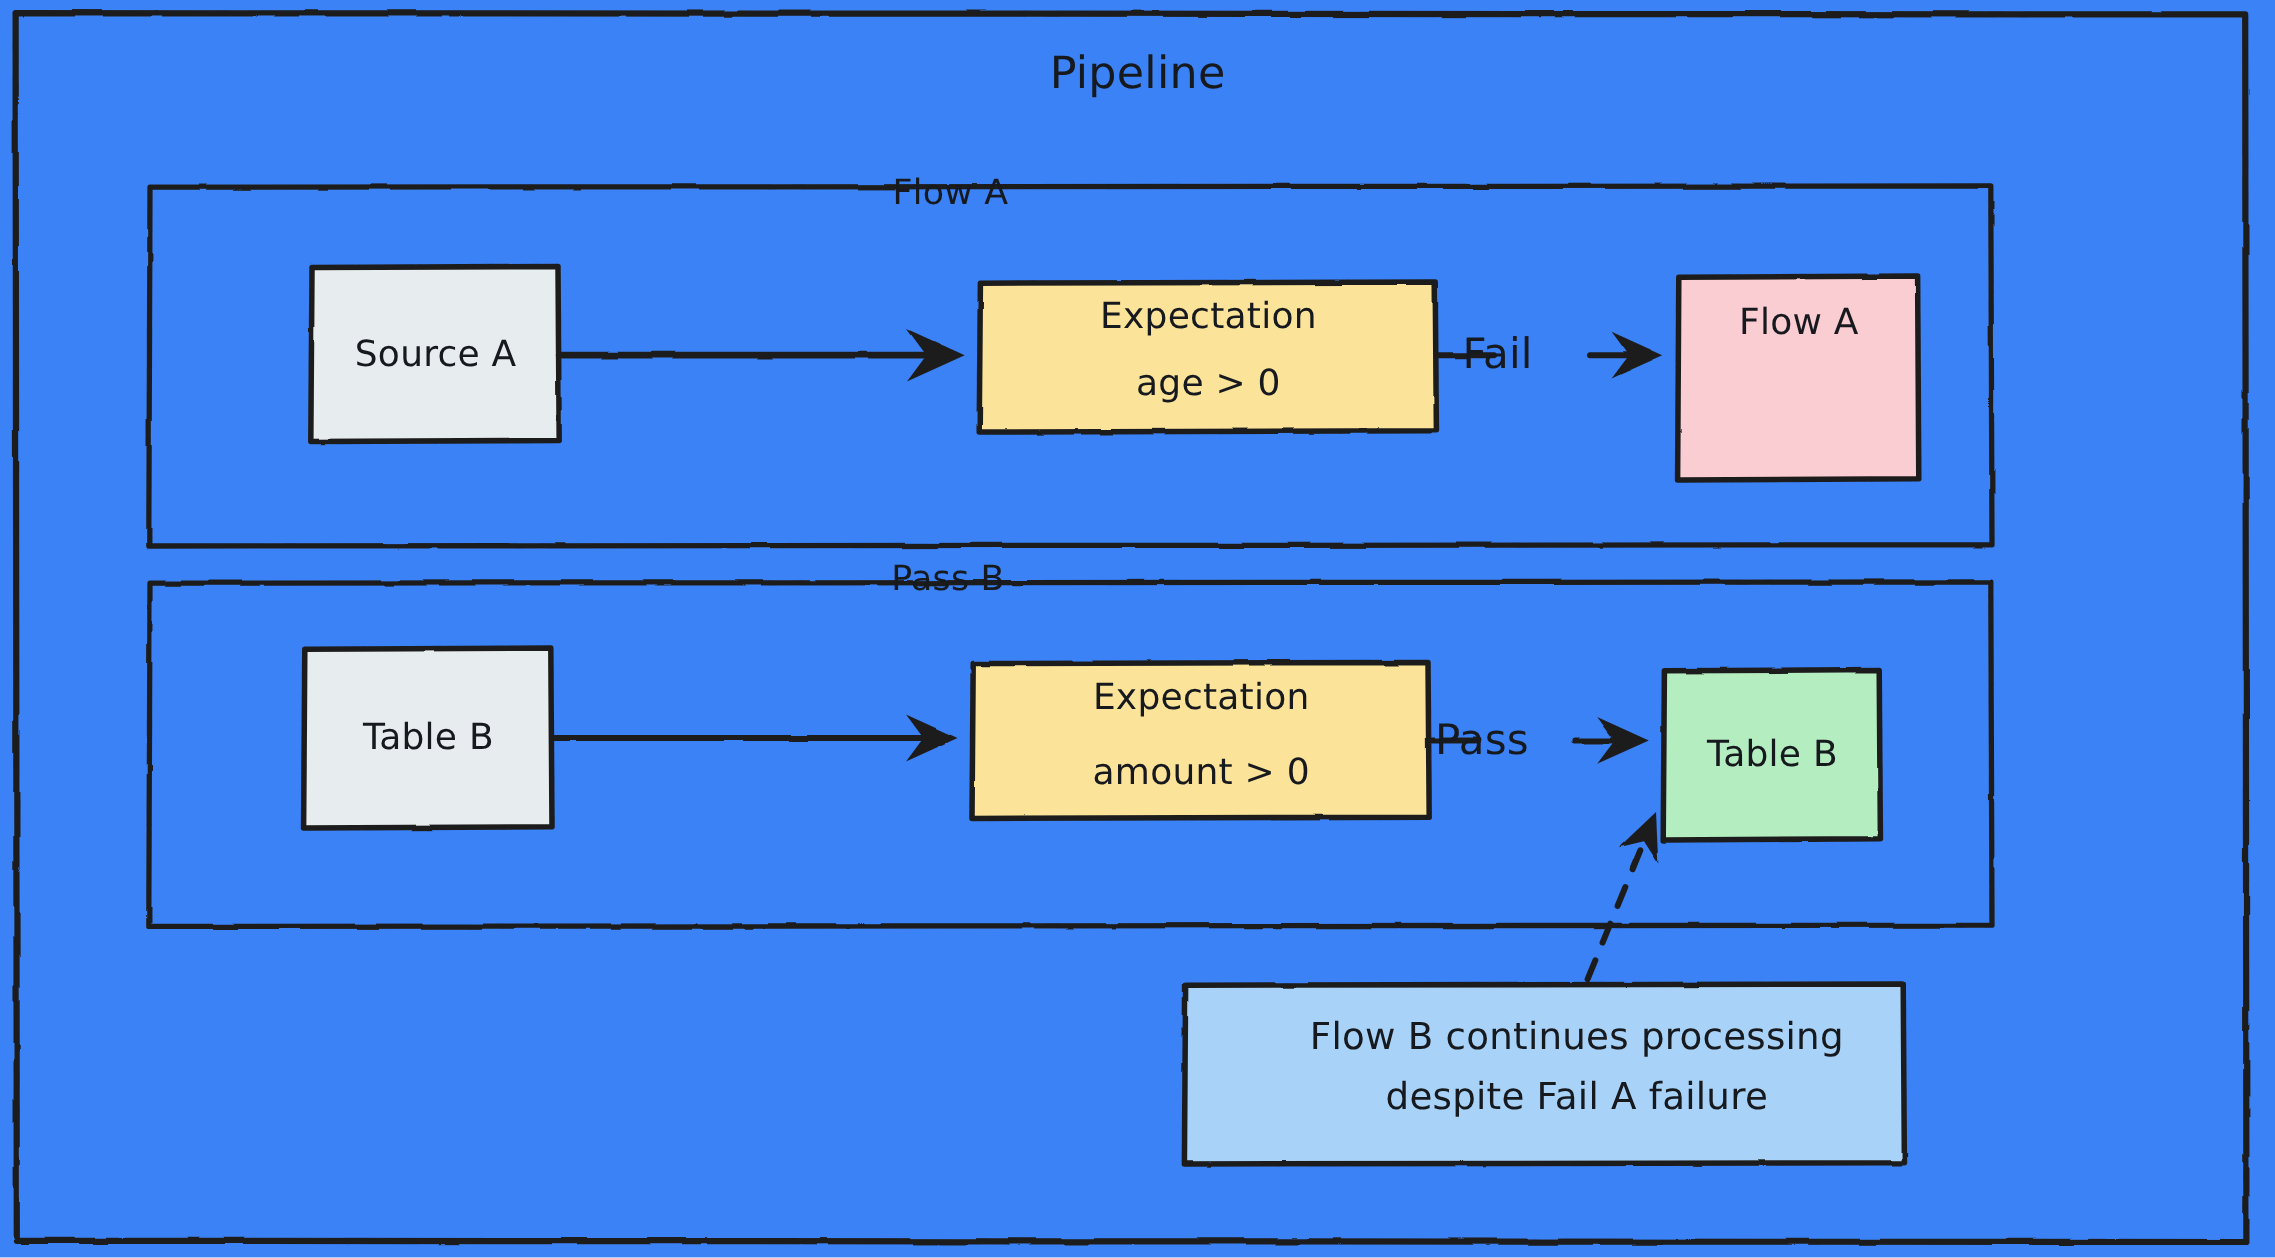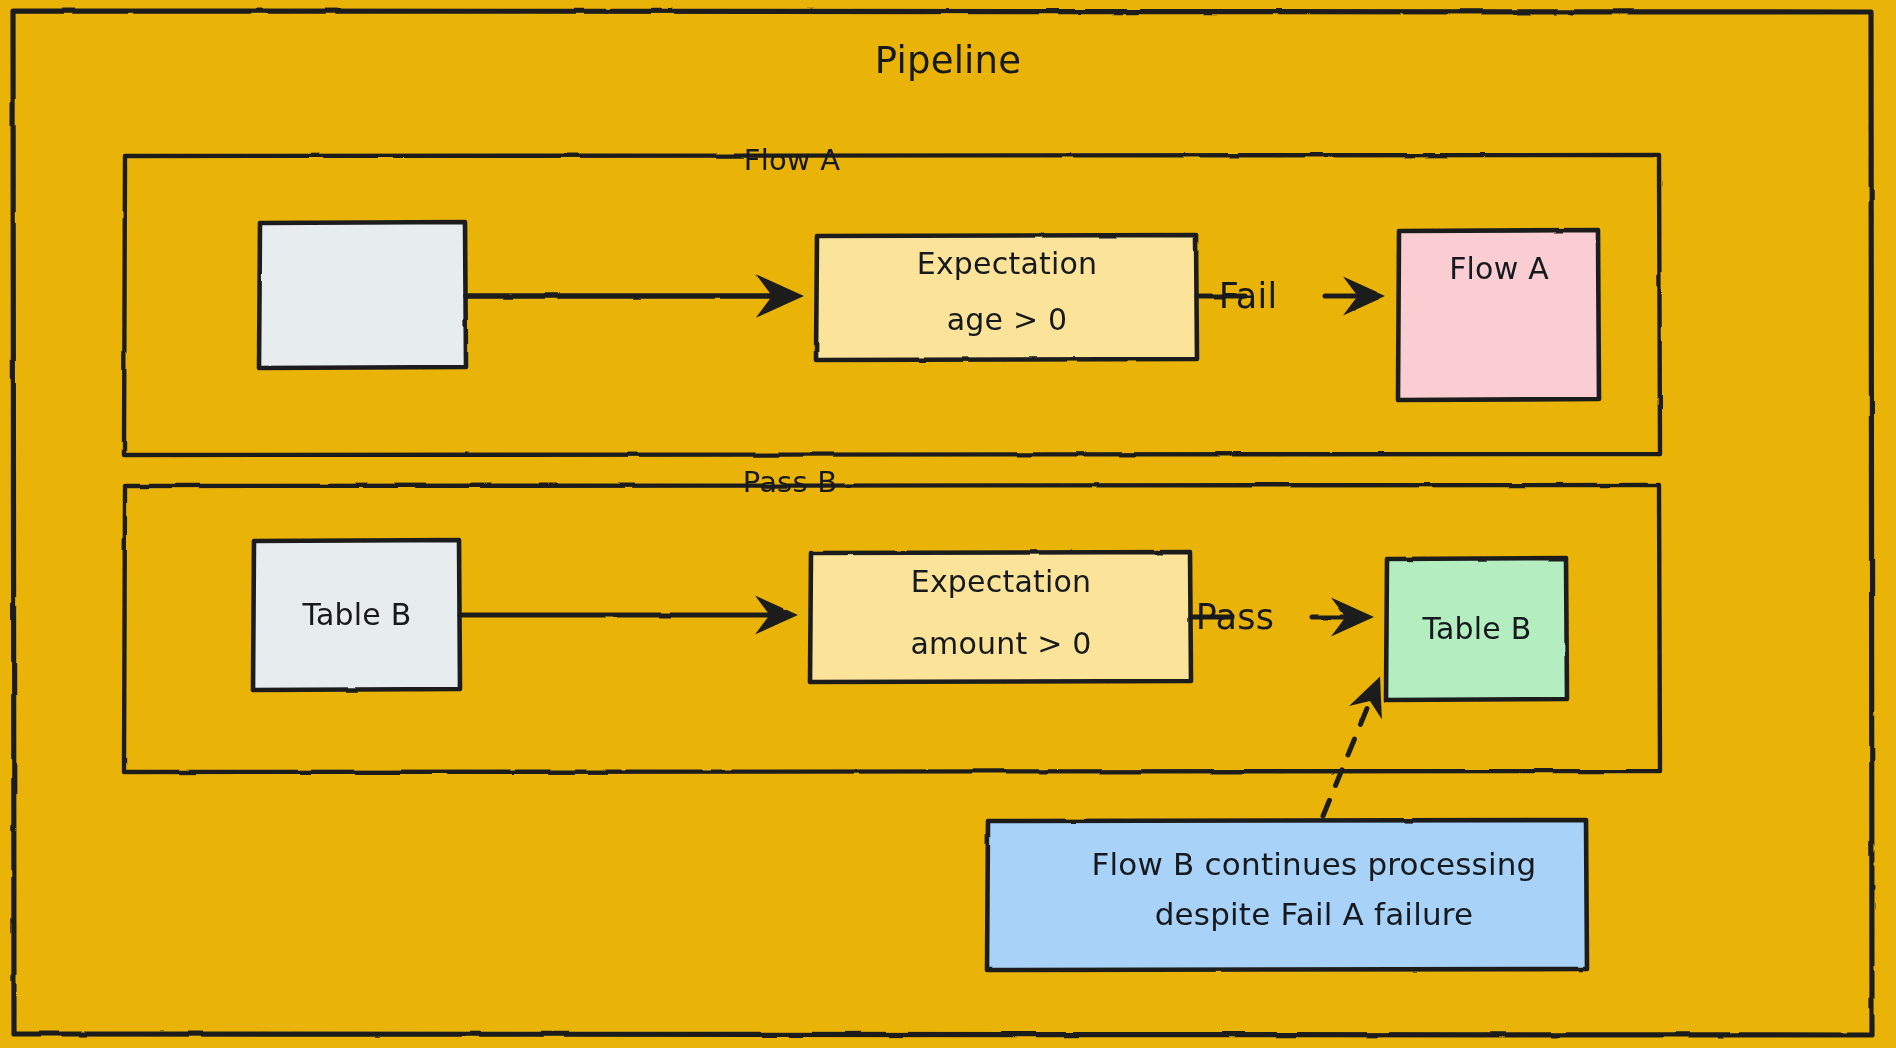--- a/index.html
+++ b/index.html
@@ -8,21 +8,21 @@
     padding: 0;
     background: #ffffff;
   }
   body {
     font-family: "DejaVu Sans", sans-serif;
   }
   #stage {
     position: relative;
     width: 1896px;
     height: 1048px;
-    background: #eab308;
+    background: #3b82f6;
     overflow: hidden;
   }
   #sketch {
     position: absolute;
     left: 0; top: 0;
     width: 1896px;
     height: 1048px;
   }
   .lbl {
     position: absolute;
@@ -150,20 +150,21 @@
       </g>
     </g>
   </svg>
 
   <div class="lbl title-pipeline">Pipeline</div>
 
   <div class="lbl title-flow title-flow-a">Flow A</div>
 
   <div class="lbl title-flow title-flow-b">Pass B</div>
 
+  <div class="lbl node-label" style="left:260px; top:223px; width:206px; height:145px;">Source A</div>
 
   <div class="lbl node-label" style="left:817px; top:236px; width:380px; height:56px;">Expectation</div>
   <div class="lbl node-label" style="left:817px; top:292px; width:380px; height:56px;">age &gt; 0</div>
 
   <div class="lbl node-label" style="left:1399px; top:241px; width:200px; height:56px;">Flow A</div>
 
   <div class="lbl edge-label" style="left:1178px; top:276px;">Fail</div>
 
   <div class="lbl node-label" style="left:254px; top:541px; width:206px; height:148px;">Table B</div>
 

